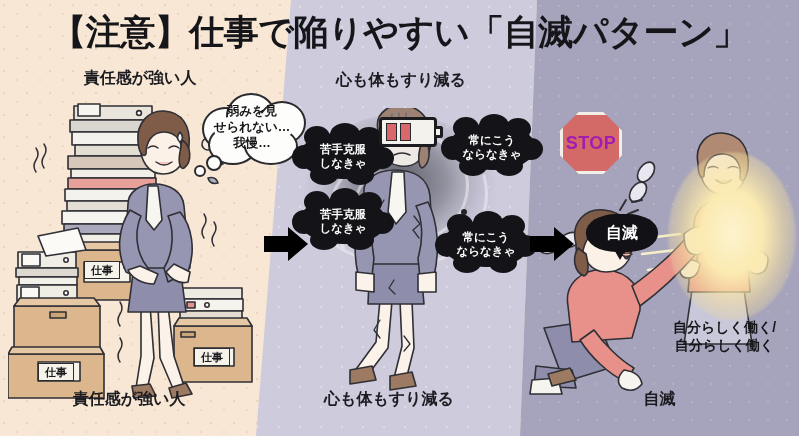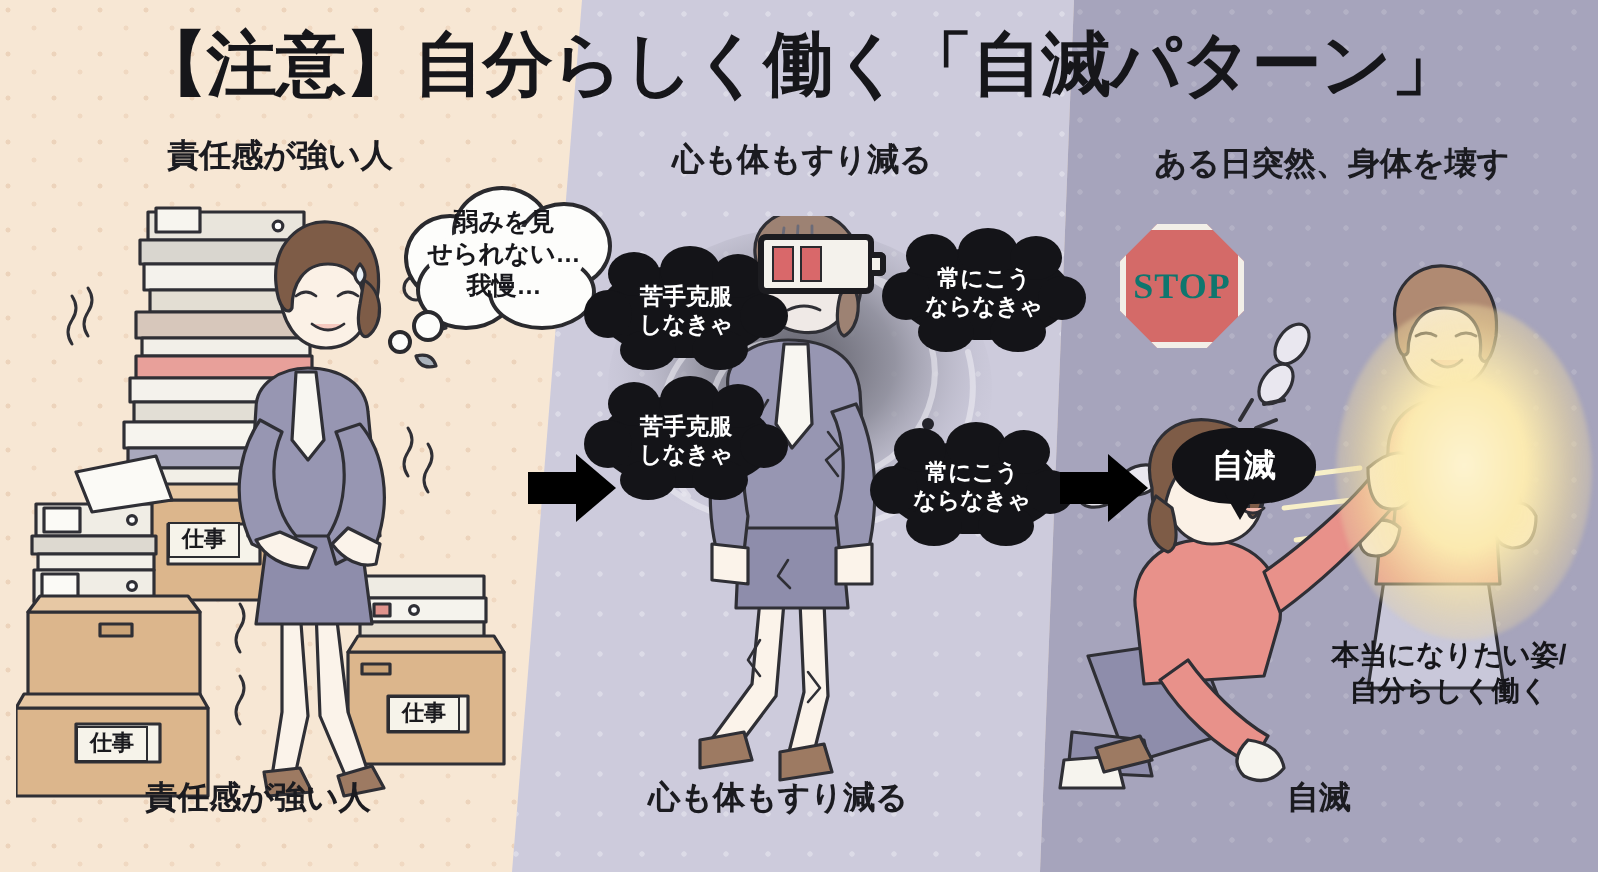--- a/index.html
+++ b/index.html
@@ -259,25 +259,25 @@
   }
   #stop-sign .ring {
     position: absolute; inset: -3px;
     background: #1d1d22;
     clip-path: polygon(30% 0,70% 0,100% 30%,100% 70%,70% 100%,30% 100%,0 70%,0 30%);
     z-index: -1;
   }
   #stop-sign .lbl {
     position: absolute; inset: 0;
     display: flex; align-items: center; justify-content: center;
-    color: #0f766e;
+    color: #a21caf;
     font-size: 18px;
     font-weight: bold;
     letter-spacing: 0.5px;
-    font-family: Liberation Serif, serif;
+    font-family: Liberation Sans, sans-serif;
   }
 
   
   #halo {
     position: absolute;
     left: 668px; top: 152px;
     width: 128px; height: 168px;
     background: radial-gradient(ellipse at 50% 48%,
       #fdf3cf 0%, #fbeab0 34%, rgba(243,222,160,0.55) 58%,
       rgba(200,190,186,0.18) 80%, rgba(166,164,188,0) 100%);
@@ -568,25 +568,24 @@
         <path d="M50 118 C44 128 46 142 56 146 C62 144 60 132 58 124 Z" fill="#7e5c47"></path>
         <path d="M96 108 q4 -2 7 0" stroke-width="1.4"></path>
         <path d="M92 124 q7 5 12 0" stroke-width="1.4" fill="#f2b8ad"></path>
       </g>
     </g>
   </svg>
 
   <div id="halo"></div>
   <svg class="art" style="left:668px; top:152px; width:128px; height:168px;" viewBox="0 0 128 168"></svg>
 
-  <div id="title">【注意】自分らしく働く「自滅パターン」</div>
+  <div id="title">【注意】仕事で陥りやすい「自滅パターン」</div>
 
   <div class="heading" id="heading-1">責任感が強い人</div>
   <div class="heading" id="heading-2">心も体もすり減る</div>
-  <div class="heading" id="heading-3">ある日突然、身体を壊す</div>
 
   <div class="caption" id="caption-1">責任感が強い人</div>
   <div class="caption" id="caption-2">心も体もすり減る</div>
   <div class="caption" id="caption-3">自滅</div>
 
   <div id="bubble-white">
     <div class="blob" style="left:2px;  top:14px; width:42px; height:40px;"></div>
     <div class="blob" style="left:26px; top:0px;  width:46px; height:42px;"></div>
     <div class="blob" style="left:58px; top:8px;  width:44px; height:40px;"></div>
     <div class="blob" style="left:8px;  top:32px; width:46px; height:36px;"></div>
@@ -672,16 +671,16 @@
 
   <div class="arrow" id="arrow-1">
     <div class="shaft"></div>
     <div class="head"></div>
   </div>
   <div class="arrow" id="arrow-2">
     <div class="shaft"></div>
     <div class="head"></div>
   </div>
 
-  <div id="note-right">本当になりたい姿/
+  <div id="note-right">自分らしく働く/
 自分らしく働く</div>
 
 </div>
 
 </body></html>

